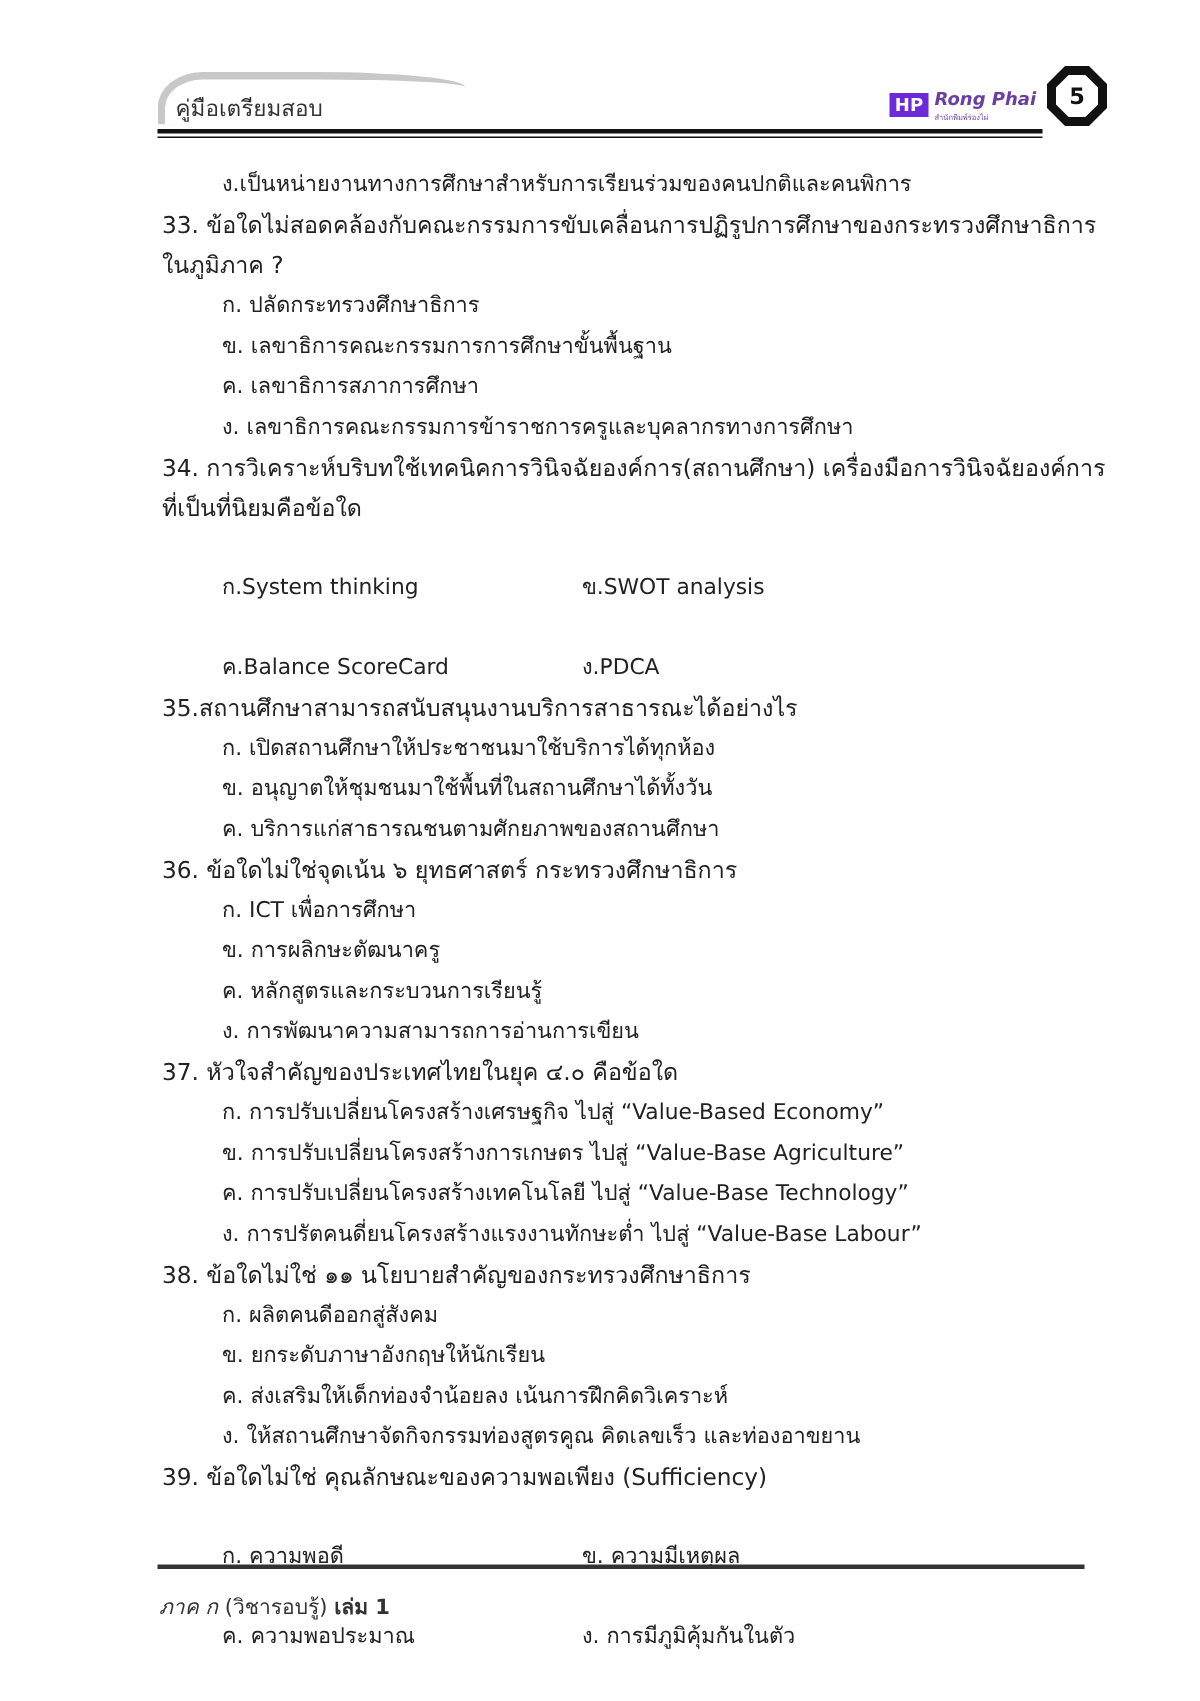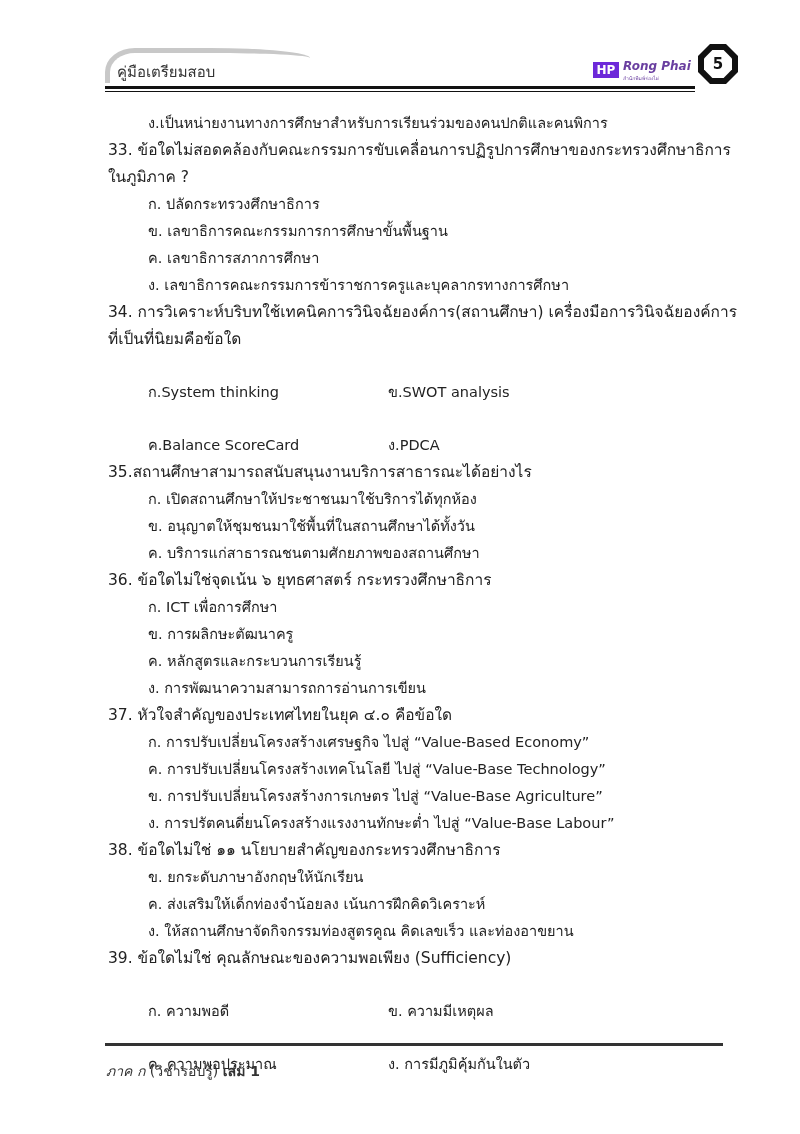--- a/index.html
+++ b/index.html
@@ -72,24 +72,25 @@
     <div class="line opt">ก. เปิดสถานศึกษาให้ประชาชนมาใช้บริการได้ทุกห้อง</div>
     <div class="line opt">ข. อนุญาตให้ชุมชนมาใช้พื้นที่ในสถานศึกษาได้ทั้งวัน</div>
     <div class="line opt">ค. บริการแก่สาธารณชนตามศักยภาพของสถานศึกษา</div>
     <div class="line q">36. ข้อใดไม่ใช่จุดเน้น ๖ ยุทธศาสตร์ กระทรวงศึกษาธิการ</div>
     <div class="line opt">ก. ICT เพื่อการศึกษา</div>
     <div class="line opt">ข. การผลิกษะตัฒนาครู</div>
     <div class="line opt">ค. หลักสูตรและกระบวนการเรียนรู้</div>
     <div class="line opt">ง. การพัฒนาความสามารถการอ่านการเขียน</div>
     <div class="line q">37. หัวใจสำคัญของประเทศไทยในยุค ๔.๐ คือข้อใด</div>
     <div class="line opt">ก. การปรับเปลี่ยนโครงสร้างเศรษฐกิจ ไปสู่ “Value-Based Economy”</div>
+    <div class="line opt">ข. การปรับเปลี่ยนโครงสร้างการเกษตร ไปสู่ “Value-Base Agriculture”</div>
     <div class="line opt">ค. การปรับเปลี่ยนโครงสร้างเทคโนโลยี ไปสู่ “Value-Base Technology”</div>
-    <div class="line opt">ข. การปรับเปลี่ยนโครงสร้างการเกษตร ไปสู่ “Value-Base Agriculture”</div>
     <div class="line opt">ง. การปรัตคนดี่ยนโครงสร้างแรงงานทักษะต่ำ ไปสู่ “Value-Base Labour”</div>
     <div class="line q">38. ข้อใดไม่ใช่ ๑๑ นโยบายสำคัญของกระทรวงศึกษาธิการ</div>
+    <div class="line opt">ก. ผลิตคนดีออกสู่สังคม</div>
     <div class="line opt">ข. ยกระดับภาษาอังกฤษให้นักเรียน</div>
     <div class="line opt">ค. ส่งเสริมให้เด็กท่องจำน้อยลง เน้นการฝึกคิดวิเคราะห์</div>
     <div class="line opt">ง. ให้สถานศึกษาจัดกิจกรรมท่องสูตรคูณ คิดเลขเร็ว และท่องอาขยาน</div>
     <div class="line q">39. ข้อใดไม่ใช่ คุณลักษณะของความพอเพียง (Sufficiency)</div>
     <div class="line two-col">
       <span class="c1">ก. ความพอดี</span>
       <span>ข. ความมีเหตุผล</span>
     </div>
     <div class="line two-col">
       <span class="c1">ค. ความพอประมาณ</span>

